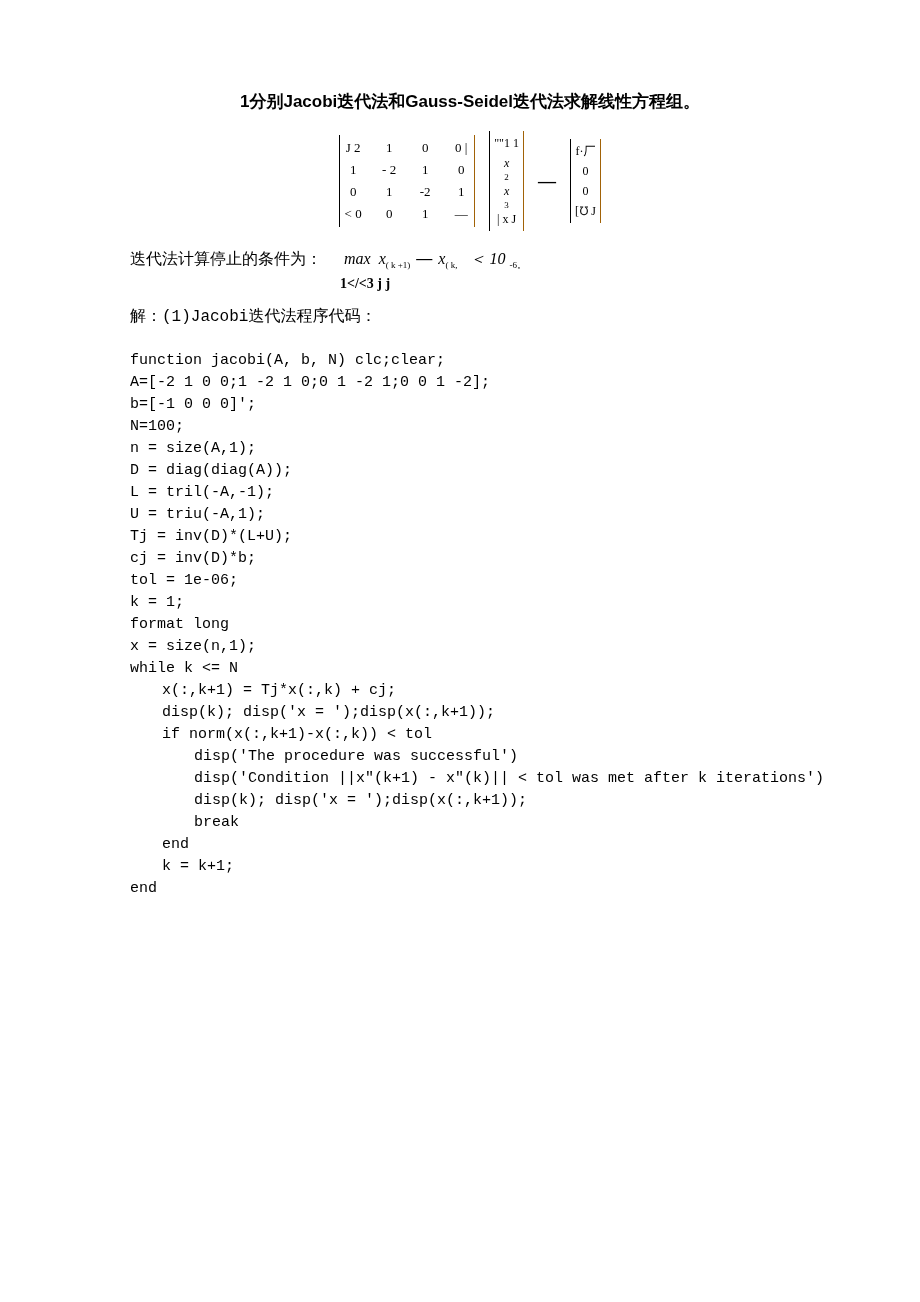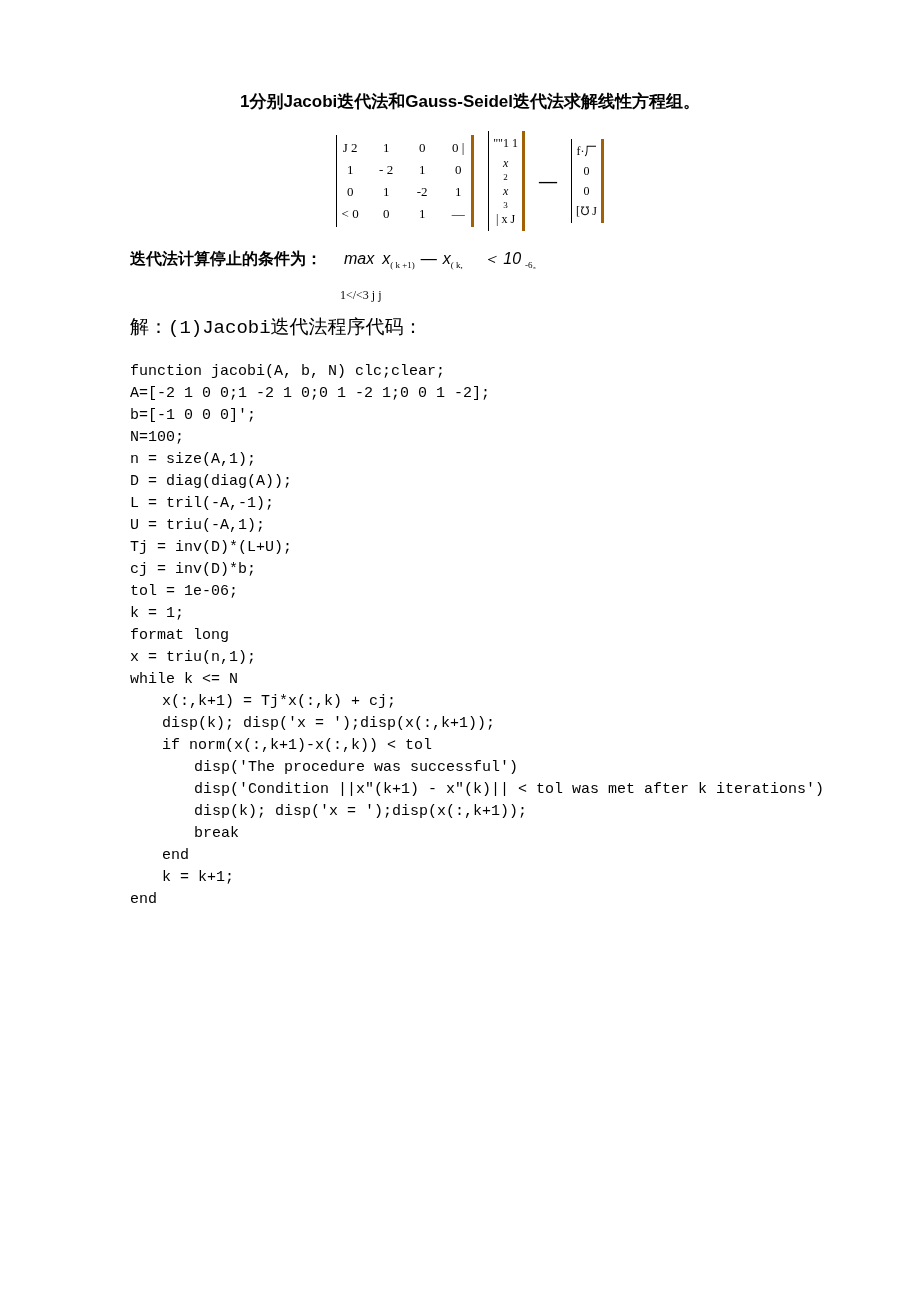--- a/index.html
+++ b/index.html
@@ -26,21 +26,21 @@
     justify-content: center;
     align-items: center;
     font-family: "Times New Roman", serif;
     font-size: 14px;
     margin: 6px 0 18px 0;
     gap: 14px;
   }
   .matrix {
     display: inline-block;
     border-left: 1px solid #000;
-    border-right: 3px solid #a16207;
+    border-right: 1px solid #a16207;
     padding: 2px 4px;
     position: relative;
   }
   .matrix-row {
     display: flex;
     justify-content: space-between;
     gap: 18px;
     line-height: 22px;
     min-height: 22px;
     align-items: center;
@@ -50,31 +50,32 @@
     text-align: center;
     min-width: 18px;
     font-size: 13px;
   }
   .vec-cell { min-width: 14px; text-align:center; font-size:12px; line-height:20px; }
   .eq-sign { font-size: 18px; font-weight: bold; }
   .condition {
     font-size: 16px;
     margin: 8px 0 2px 0;
   }
-  .condition .bold { font-weight: bold; font-family:"SimHei", "Microsoft YaHei", sans-serif; }
-  .condition .math { font-family: Liberation Sans, sans-serif; font-style: italic; }
+  .condition .bold { font-weight: normal; font-family:"SimHei", "Microsoft YaHei", sans-serif; }
+  .condition .math { font-family: Liberation Serif, serif; font-style: italic; }
   .sub-line {
     font-family: "Times New Roman", serif;
-    font-size: 12px;
+    font-size: 14px;
     margin-left: 210px;
-    margin-top: 16px;
+    margin-top: 4px;
     margin-bottom: 14px;
+    font-weight: bold;
   }
   .body-text {
-    font-size: 19px;
+    font-size: 16px;
     line-height: 22px;
     font-family: SimSun, "Courier New", monospace;
   }
   .code {
     font-family: "Courier New", SimSun, monospace;
     font-size: 15px;
     line-height: 22px;
     white-space: pre;
   }
   .indent1 { padding-left: 32px; }
@@ -137,42 +138,42 @@
     </div>
   </div>
 
   <div class="condition">
     <span class="bold">迭代法计算停止的条件为：</span>
     <span style="display:inline-block;width:14px;"></span>
     <span class="math">max</span>
     <span class="math" style="margin-left:4px;">x</span><span class="mono-sub">( k +1)</span>
     <span style="font-weight:bold;padding:0 2px;">—</span>
     <span class="math">x</span><span class="mono-sub">( k,</span>
-    <span class="math" style="margin-left:16px;">＜ 10</span>
+    <span class="math" style="margin-left:8px;">＜ 10</span>
     <span class="mono-sub">-6。</span>
   </div>
   <div class="sub-line">1&lt;/&lt;3 j j</div>
 
   <div class="body-text">解：(1)Jacobi迭代法程序代码：</div>
 
   <div class="code">
 <span>function jacobi(A, b, N) clc;clear;</span>
 <span>A=[-2 1 0 0;1 -2 1 0;0 1 -2 1;0 0 1 -2];</span>
 <span>b=[-1 0 0 0]';</span>
 <span>N=100;</span>
 <span>n = size(A,1);</span>
 <span>D = diag(diag(A));</span>
 <span>L = tril(-A,-1);</span>
 <span>U = triu(-A,1);</span>
 <span>Tj = inv(D)*(L+U);</span>
 <span>cj = inv(D)*b;</span>
 <span>tol = 1e-06;</span>
 <span>k = 1;</span>
 <span>format long</span>
-<span>x = triu(n,1);</span>
+<span>x = size(n,1);</span>
 <span>while k &lt;= N</span>
 <span class="indent1">x(:,k+1) = Tj*x(:,k) + cj;</span>
 <span class="indent1">disp(k); disp('x = ');disp(x(:,k+1));</span>
 <span class="indent1">if norm(x(:,k+1)-x(:,k)) &lt; tol</span>
 <span class="indent2">disp('The procedure was successful')</span>
 <span class="indent2">disp('Condition ||x"(k+1) - x"(k)|| &lt; tol was met after k iterations')</span>
 <span class="indent2">disp(k); disp('x = ');disp(x(:,k+1));</span>
 <span class="indent2">break</span>
 <span class="indent1">end</span>
 <span class="indent1">k = k+1;</span>

